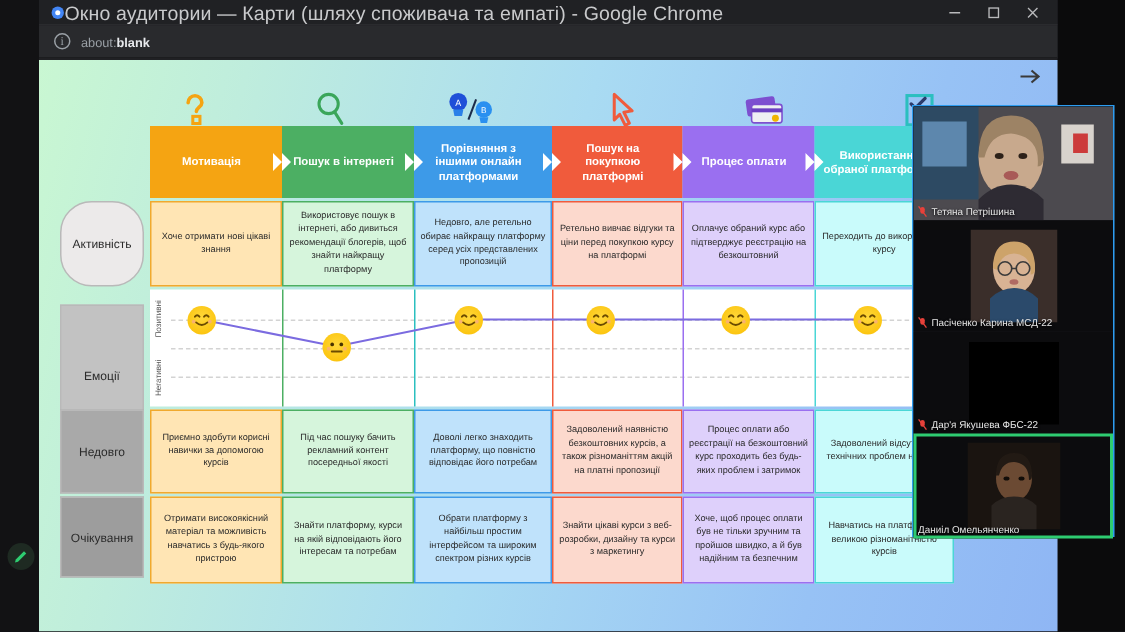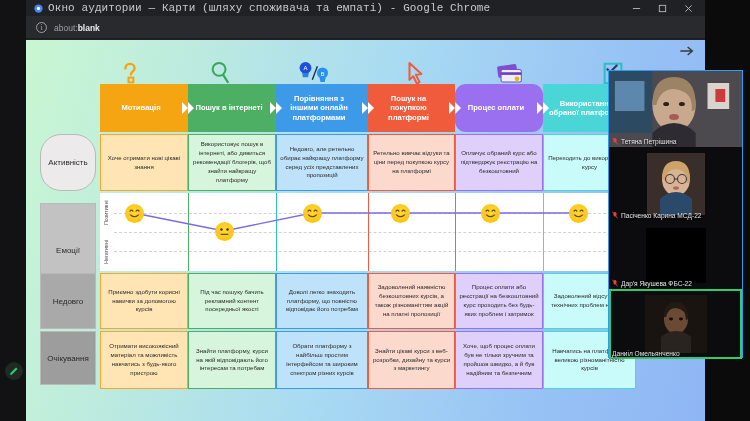--- a/index.html
+++ b/index.html
@@ -38,22 +38,22 @@
   #titlebar {
     height: 17px; background: #202124;
     display: flex; align-items: center;
     border-bottom: 1px solid #2a2b2e;
     position: relative;
   }
   #tab-favicon {
     margin-left: 8px; width: 9px; height: 9px; flex: 0 0 auto;
   }
   #window-title {
-    color: #c9cacc; font-size: 11px; margin-left: 5px;
-    white-space: nowrap; overflow: hidden; letter-spacing: .1px; font-family: Liberation Mono, monospace;
+    color: #c9cacc; font-size: 13px; 
+    white-space: nowrap; overflow: hidden; letter-spacing: .1px;
   }
   #win-controls {
     position: absolute; right: 4px; top: 0; height: 17px;
     display: flex; align-items: center; gap: 0;
   }
   .wc {
     width: 26px; height: 17px; display: flex;
     align-items: center; justify-content: center;
     color: #b9babc; font-size: 8px;
   }
@@ -286,21 +286,21 @@
             <svg width="26" height="26" viewBox="0 0 28 28">
                 <rect x="5" y="4" width="18" height="21" fill="none" stroke="#2bbfbf" stroke-width="2.2"></rect>
                 <path d="M8 10l3 3 7-7" stroke="#2a3b6b" stroke-width="2.4" fill="none" stroke-linecap="round"></path>
               </svg>
           </div>
 
           <div class="stage" style="left:0px;   width:88px;  background:#f5a412;">Мотивація</div>
           <div class="stage" style="left:176px;width:92px;  background:#3d9ae8;">Порівняння з іншими онлайн платформами</div>
           <div class="stage" style="left:88px; width:88px;  background:#4caf63;">Пошук в інтернеті</div>
           <div class="stage" style="left:268px;width:87px;  background:#f05b3c;">Пошук на покупкою платформі</div>
-          <div class="stage" style="left:355px;width:88px;  background:#9a6ff0;border-radius:11px;">Процес оплати</div>
+          <div class="stage" style="left:355px;width:88px;  background:#9a6ff0;">Процес оплати</div>
           <div class="stage" style="left:443px;width:93px;  background:#4ad6d6;">Використання обраної платформи</div>
 
           <svg class="chev" style="left:80px;" viewBox="0 0 16 16">
               <path d="M2 2l6 6-6 6M8 2l6 6-6 6" fill="#fff"></path>
             </svg>
           <svg class="chev" style="left:168px;" viewBox="0 0 16 16">
               <path d="M2 2l6 6-6 6M8 2l6 6-6 6" fill="#fff"></path>
             </svg>
           <svg class="chev" style="left:260px;" viewBox="0 0 16 16">
               <path d="M2 2l6 6-6 6M8 2l6 6-6 6" fill="#fff"></path>

